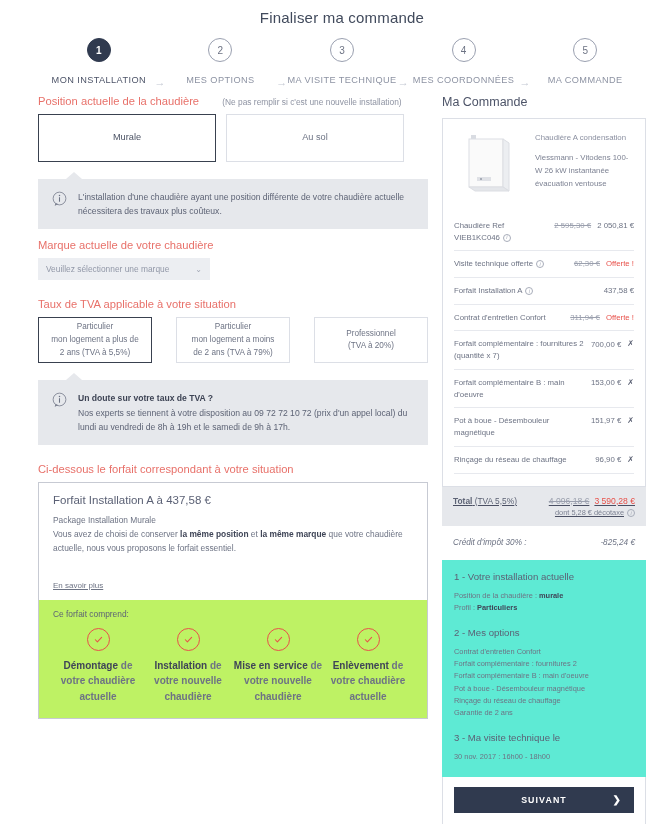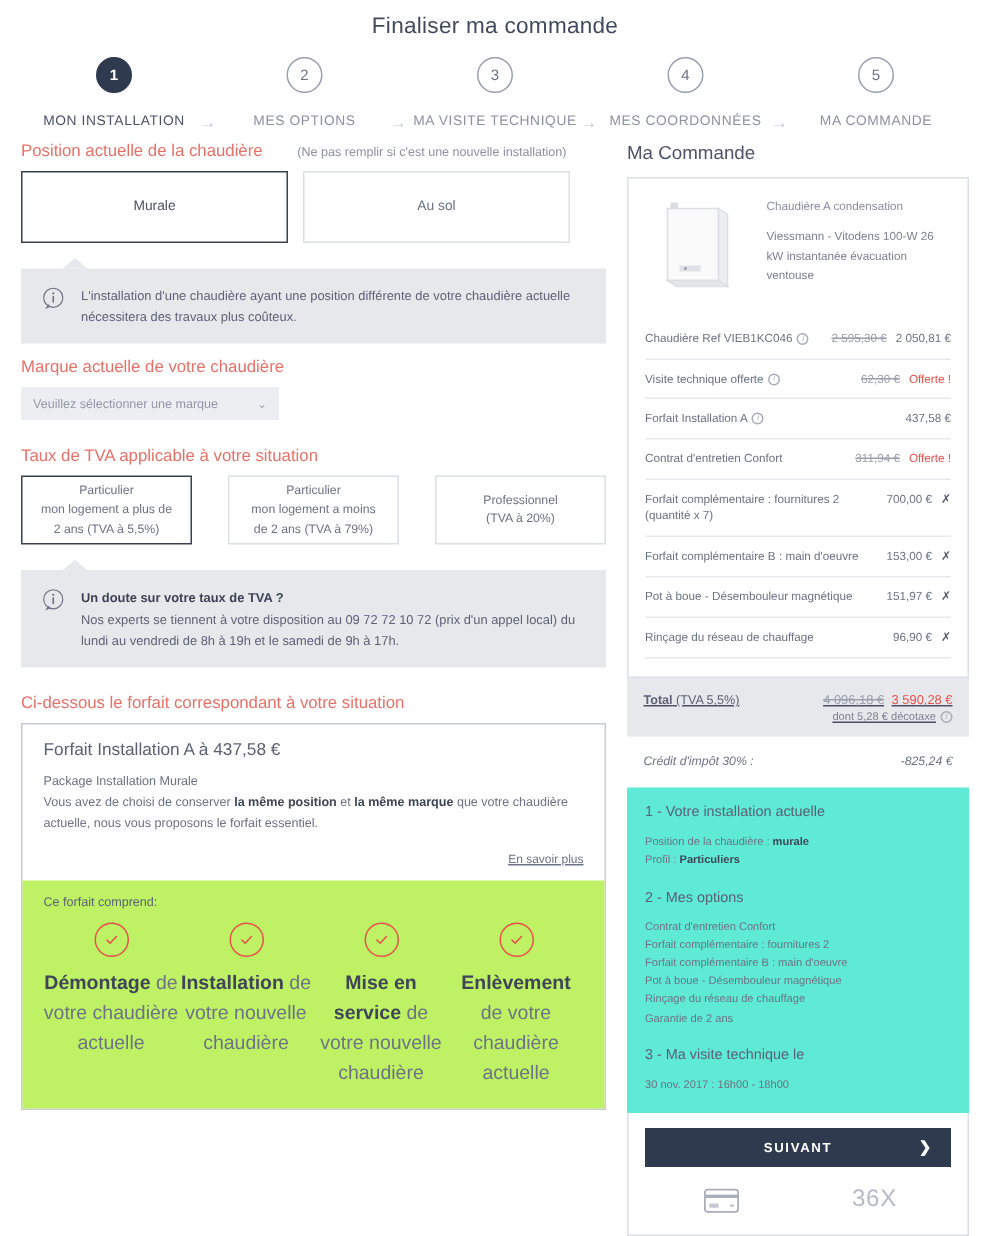--- a/index.html
+++ b/index.html
@@ -4,21 +4,21 @@
 <style>
   * { box-sizing: border-box; margin: 0; padding: 0; }
   html, body {
     width: 660px;
     height: 824px;
     background: #ffffff;
     font-family: "Liberation Sans", sans-serif;
     color: #4a4f63;
     overflow: hidden;
   }
-  .page { position: relative; width: 660px; height: 716px; }
+  .page { position: relative; width: 660px; height: 716px; padding-left: 24px; }
 
   
   .page-title {
     text-align: center;
     font-size: 15px;
     font-weight: 400;
     color: #414a5c;
     padding-top: 9px;
     letter-spacing: .2px;
   }
@@ -129,34 +129,34 @@
   .forfait {
     border: 1px solid #c7cad3;
     margin-top: 6px;
     background: #fff;
   }
   .forfait-head { padding: 11px 14px 10px 14px; }
   .forfait-title { font-size: 11.5px; color: #5b6175; margin-bottom: 7px; }
   .forfait-desc { font-size: 8.4px; line-height: 1.7; color: #6d7384; }
   .forfait-desc b { color: #3f4557; }
   .forfait-link {
-    text-align: right; margin-top: 12px; font-size: 8px;
+    text-align: left; margin-top: 25px; font-size: 8px;
     color: #6d7384; text-decoration: underline;
   }
   .forfait-body { background: #bef264; padding: 9px 14px 14px 14px; }
   .forfait-sub { font-size: 8.4px; color: #5d6375; margin-bottom: 9px; }
   .feat-row { display: flex; }
   .feat { flex: 1; text-align: center; }
   .feat-circle {
     width: 23px; height: 23px; border-radius: 50%;
     border: 1.3px solid #e8514a;
     margin: 0 auto 7px auto;
     display: flex; align-items: center; justify-content: center;
   }
-  .feat-txt { font-size: 13px; line-height: 1.55; color: #6d7384; }
+  .feat-txt { font-size: 10px; line-height: 1.55; color: #6d7384; font-weight: bold; }
   .feat-txt b { color: #3f4557; }
 
   
   .panel-title { font-size: 12.5px; color: #4d5468; margin: 10px 0 9px 0; font-weight: 400; }
   .card { border: 1px solid #dcdfe6; background: #fff; padding: 10px 11px; }
 
   .prod { display: flex; gap: 9px; }
   .prod-img {
     width: 72px; height: 72px;
     display: flex; align-items: center; justify-content: center;

